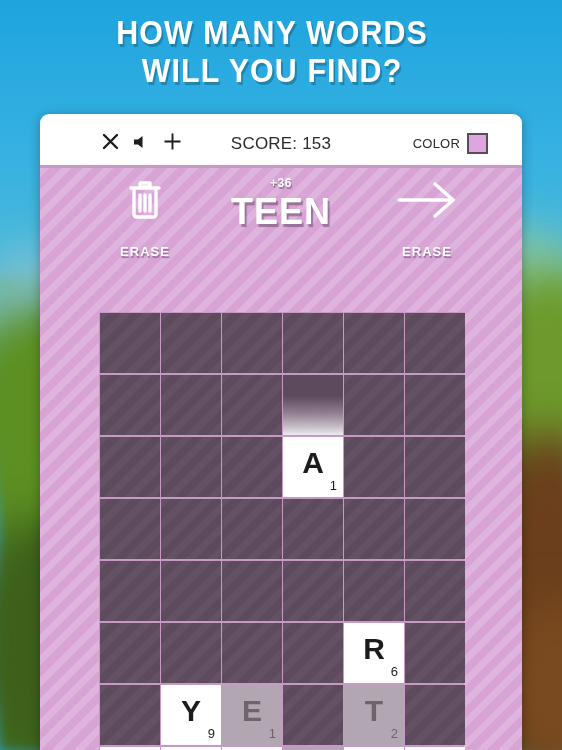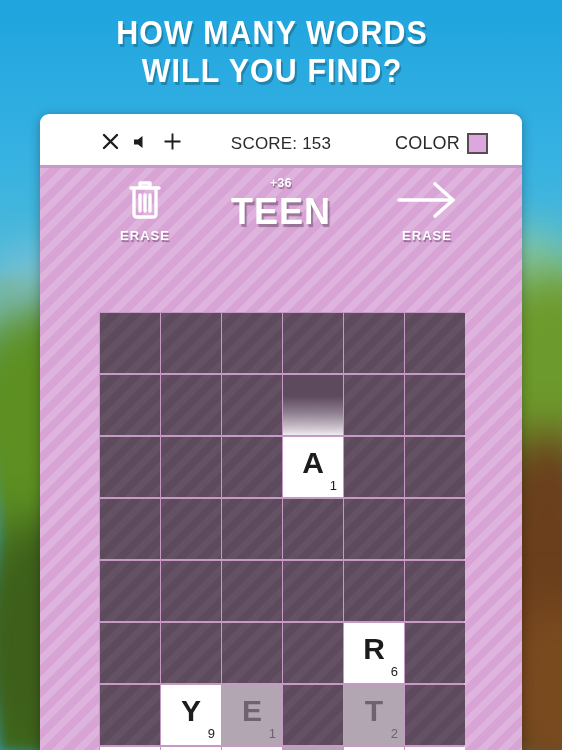--- a/index.html
+++ b/index.html
@@ -63,21 +63,21 @@
   }
   .tb-icons { display:flex; align-items:center; gap:13px; margin-left:62px; }
   .ic { color:#1d1d1d; display:block; }
   #score {
     position:absolute; left:0; right:0; text-align:center;
     font-size:17px; color:#2b2b2b; letter-spacing:.2px;
   }
   #color-group {
     position:absolute; right:34px; display:flex; align-items:center; gap:7px;
   }
-  #color-label { font-size:18px; color:#2b2b2b; letter-spacing:.2px; }
+  #color-label { font-size:13px; color:#2b2b2b; letter-spacing:.2px; }
   #color-swatch {
     width:21px; height:21px; background:#dba7dd;
     border:2px solid #5a4a5a;
   }
 
   
   #play {
     position:relative; width:100%; height:594px;
     background:
       repeating-linear-gradient(135deg,
@@ -88,21 +88,21 @@
 
   
   #actions {
     position:relative; height:92px;
   }
   .act {
     position:absolute; top:10px; text-align:center; color:#ffffff;
   }
   .act .cap {
     display:block; font-size:13px; font-weight:bold; letter-spacing:1px;
-    margin-top:4px; text-shadow:1px 2px 1px rgba(90,60,90,.55);
+    margin-top:20px; text-shadow:1px 2px 1px rgba(90,60,90,.55);
   }
   #erase { left:61px; width:88px; }
   #submit { right:45px; width:100px; }
   #wordbox {
     position:absolute; left:0; right:0; top:8px; text-align:center;
   }
   #plus { display:block; font-size:12px; font-weight:bold; color:#ffffff;
           text-shadow:1px 2px 1px rgba(90,60,90,.55); letter-spacing:.5px; }
   #word { display:block; font-size:36px; font-weight:bold; color:#ffffff;
           letter-spacing:1px; text-shadow:2px 3px 1px rgba(90,60,90,.5);

